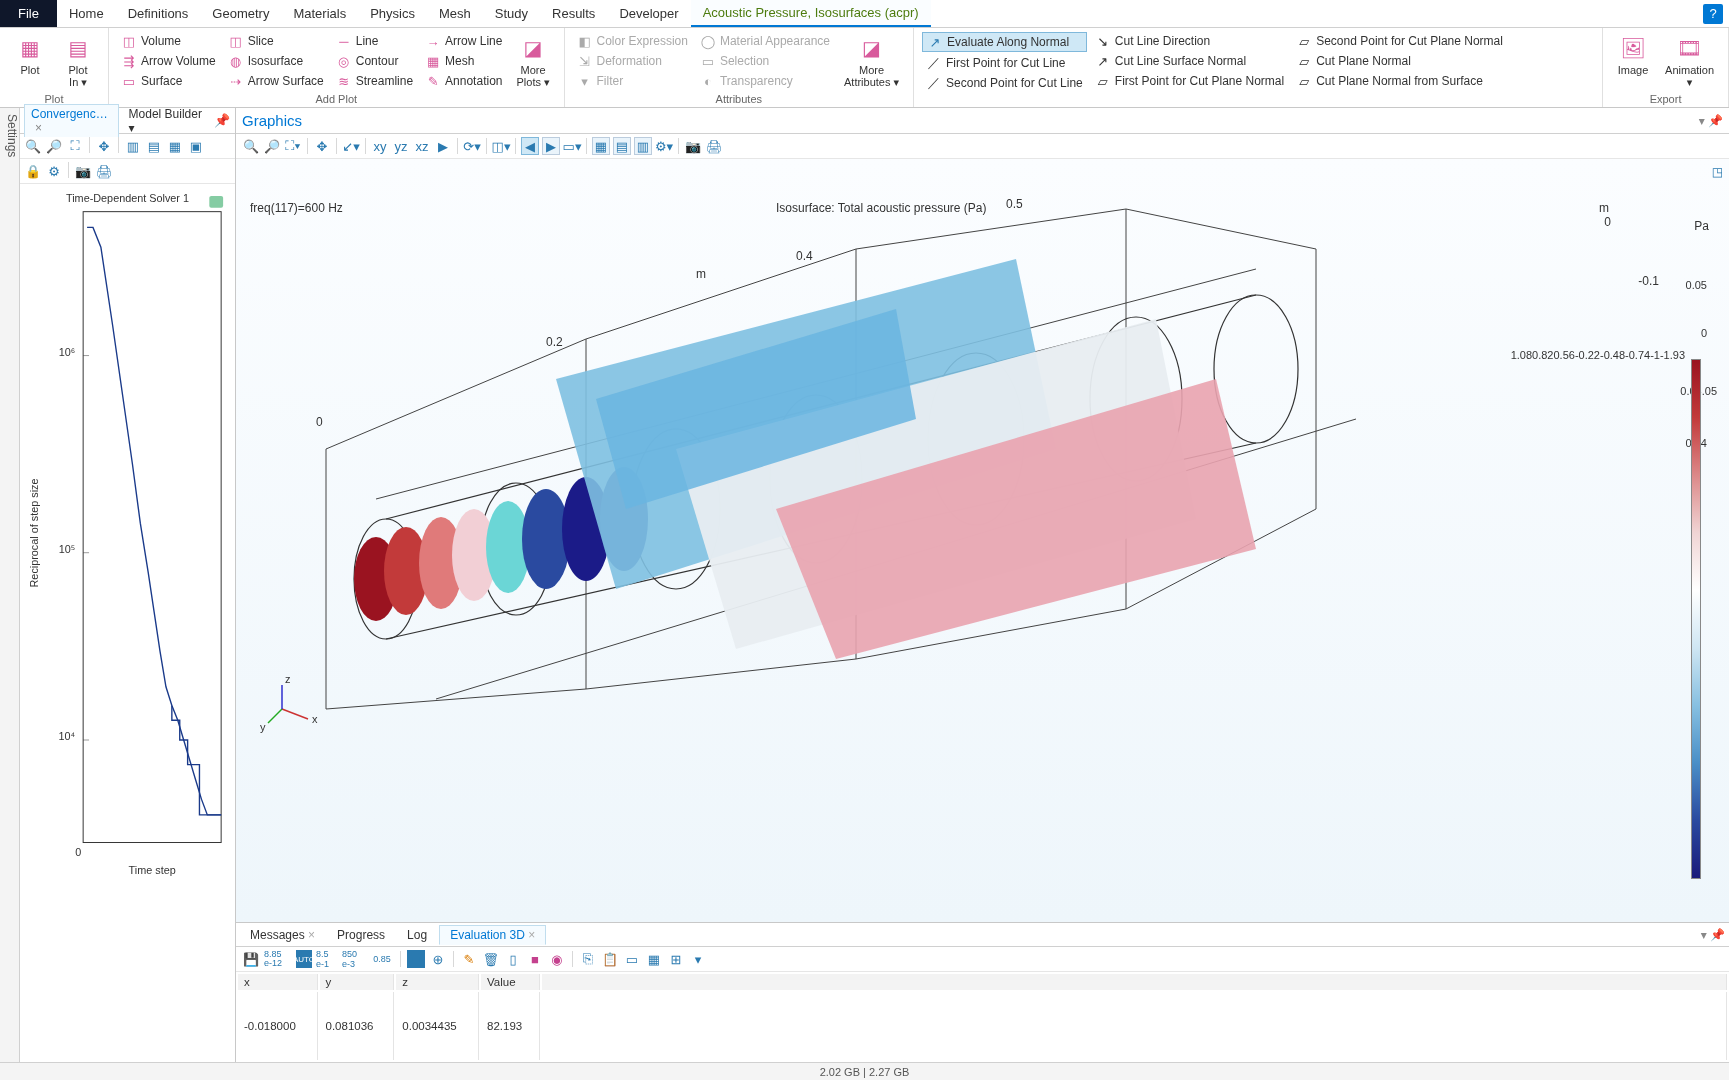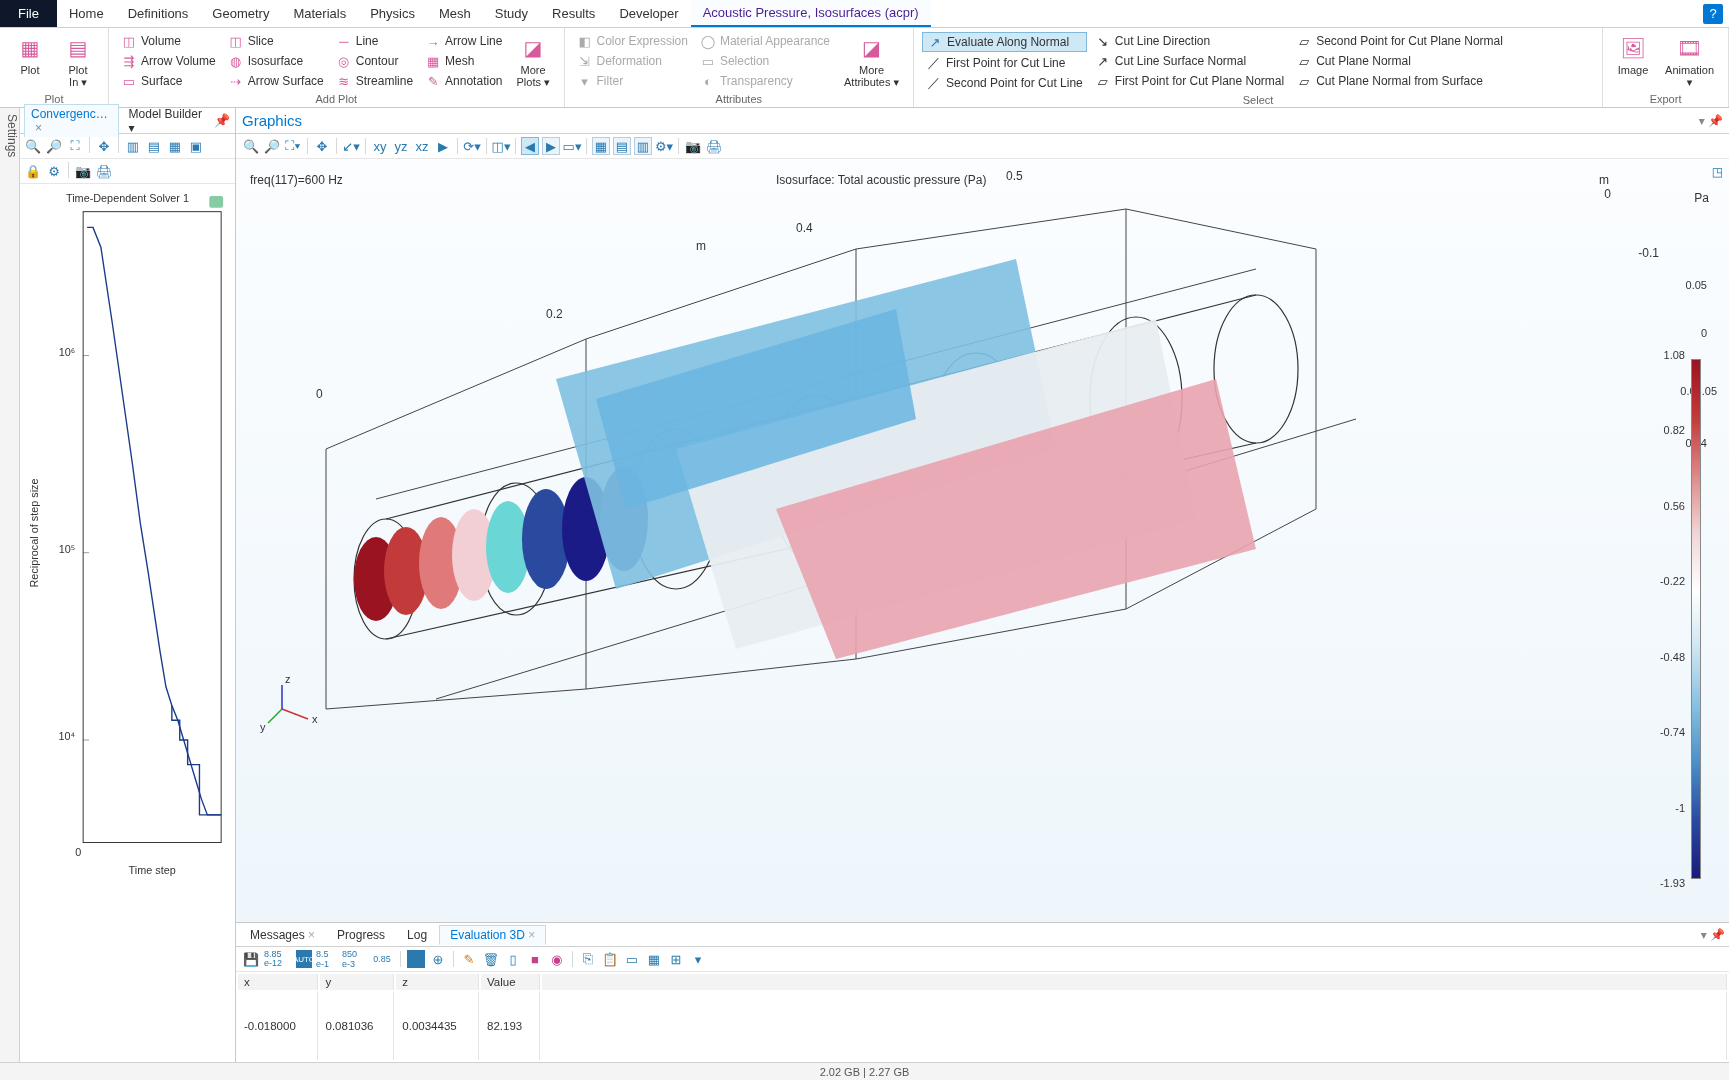--- a/index.html
+++ b/index.html
@@ -2,21 +2,21 @@
 <html><head>
 <meta charset="utf-8">
 <style>
 * { box-sizing: border-box; margin: 0; padding: 0; font-family: "Segoe UI", Arial, sans-serif; }
 body { background: #fff; font-size: 12px; color: #333; overflow: hidden; width: 1729px; height: 1080px; }
 
 
 .menubar { display: flex; align-items: stretch; height: 28px; background: #fff; border-bottom: 1px solid #d0d0d0; }
 .menubar .file-btn { background: #0f172a; color: #fff; padding: 0 18px; display: flex; align-items: center; font-size: 13px; }
 .menubar .tab { padding: 0 12px; display: flex; align-items: center; font-size: 13px; color: #333; cursor: pointer; }
-.menubar .tab.active { color: #4c1d95; background: #fafdff; border-bottom: 2px solid #0078d4; }
+.menubar .tab.active { color: #4d7c0f; background: #fafdff; border-bottom: 2px solid #0078d4; }
 .help-q { margin-left: auto; width: 20px; height: 20px; margin: 4px 6px 0 auto; background: #0078d4; color: #fff; text-align: center; line-height: 20px; font-size: 13px; border-radius: 2px; }
 
 
 .ribbon { display: flex; height: 80px; border-bottom: 1px solid #c8c8c8; background: #fff; }
 .ribbon-group { border-right: 1px solid #e0e0e0; padding: 4px 8px 2px 8px; display: flex; flex-direction: column; }
 .ribbon-group-body { display: flex; flex: 1; gap: 4px; align-items: flex-start; }
 .ribbon-group-label { text-align: center; font-size: 11px; color: #666; margin-top: 2px; }
 .big-btn { display: flex; flex-direction: column; align-items: center; justify-content: center; padding: 2px 6px; cursor: pointer; min-width: 44px; }
 .big-btn .ic { width: 28px; height: 28px; display: flex; align-items: center; justify-content: center; font-size: 20px; }
 .big-btn .lbl { font-size: 11px; text-align: center; margin-top: 2px; line-height: 1.1; }
@@ -44,23 +44,23 @@
 .center-panel { flex: 1; display: flex; flex-direction: column; }
 .graphics-header { display: flex; align-items: center; height: 26px; border-bottom: 1px solid #d0d0d0; padding: 0 6px; }
 .graphics-title { color: #0078d4; font-size: 15px; }
 .pin-area { margin-left: auto; color: #888; font-size: 12px; }
 .graphics-toolbar { display: flex; gap: 3px; padding: 3px 6px; border-bottom: 1px solid #e6e6e6; align-items: center; }
 .sep { width: 1px; height: 16px; background: #d8d8d8; margin: 0 2px; }
 .tb-ic.boxed { border: 1px solid #bcd; background: #eaf4fb; }
 .tb-ic.hl { background: #cfe8f6; border: 1px solid #7fb8db; }
 
 .graphics-view { flex: 1; position: relative; background: linear-gradient(#fbfdff,#eef6fb); overflow: hidden; }
-.view-label { position: absolute; font-size: 12px; color: #333; }
+.view-label { position: absolute; font-size: 12px; color: #333; margin-top: 28px; }
 .colorbar { position: absolute; right: 28px; top: 200px; width: 10px; height: 520px; background: linear-gradient(to bottom,#9a1320,#c23a3a,#dc8888,#f0d4d4,#ffffff,#cfe6f3,#87c0e1,#4a8fc7,#2a4aa0,#1a1a7a); border: 1px solid #888; }
-.colorbar-ticks { position: absolute; right: 44px; top: 190px; height: 540px; display: flex; flex-direction: column; justify-content: space-between; text-align: right; font-size: 11px; color: #333; }
+.colorbar-ticks { position: absolute; right: 44px; top: 190px; height: 540px; display: flex; flex-direction: row; justify-content: space-between; text-align: right; font-size: 11px; color: #333; }
 .legend-extra { position: absolute; font-size: 11px; color: #333; }
 
 .bottom-panel { height: 140px; border-top: 1px solid #c8c8c8; display: flex; flex-direction: column; }
 .bottom-tabs { display: flex; align-items: center; height: 24px; border-bottom: 1px solid #d0d0d0; padding: 2px 4px; gap: 2px; }
 .btab { padding: 2px 10px; font-size: 12px; }
 .btab.active { background: #f5fbff; border: 1px solid #c0ddee; border-bottom-color: #f5fbff; color: #0078d4; }
 .bottom-toolbar { display: flex; gap: 4px; padding: 3px 6px; border-bottom: 1px solid #e6e6e6; align-items: center; }
 .eval-table { flex: 1; font-size: 11.5px; }
 .eval-table th, .eval-table td { border-right: 1px solid #e4e4e4; padding: 2px 6px; text-align: left; font-weight: normal; }
 .eval-table thead { background: #f3f3f3; }
@@ -248,21 +248,20 @@
         <div class="small-btn">
             <span class="ic">▱</span>
             <span>Cut Plane Normal</span>
           </div>
         <div class="small-btn">
             <span class="ic">▱</span>
             <span>Cut Plane Normal from Surface</span>
           </div>
       </div>
     </div>
-    <div class="ribbon-group-label">Select</div>
   </div>
 
   <div class="ribbon-group">
     <div class="ribbon-group-body">
       <div class="big-btn">
         <span class="ic pink">🖼</span>
         <span class="lbl">Image</span>
       </div>
       <div class="big-btn">
         <span class="ic pink">🎞</span>

